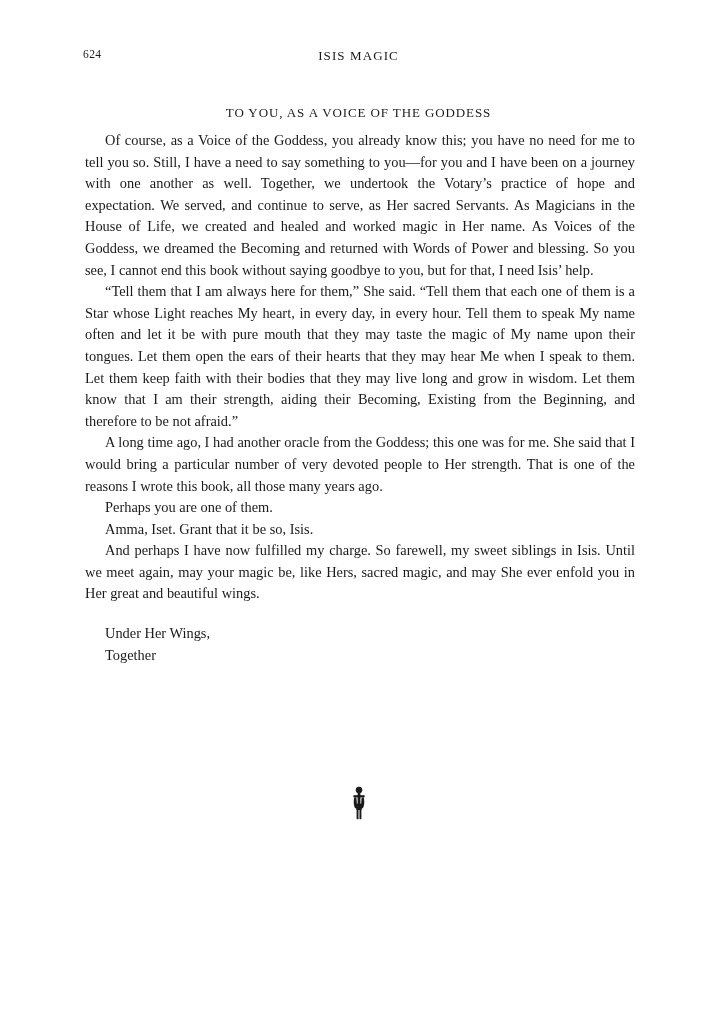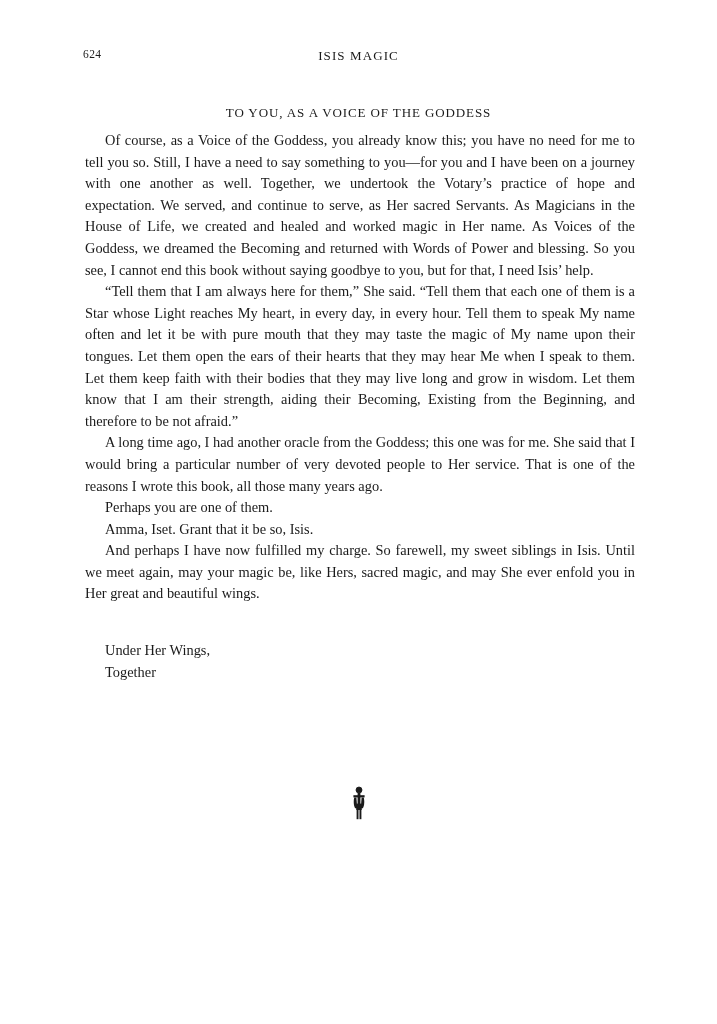--- a/index.html
+++ b/index.html
@@ -70,21 +70,21 @@
     margin: 0;
     text-indent: 0;
   }
   .body-text p.indent {
     text-indent: 20px;
   }
   .body-text p.last-line-left {
     text-align: left;
   }
   .sig-block {
-    margin-top: 35px;
+    margin-top: 18px;
   }
   .sig-block p {
     text-indent: 20px;
     text-align: left;
   }
   .ornament {
     position: absolute;
     top: 786px;
     left: 0;
     right: 0;
@@ -103,21 +103,21 @@
   <div class="running-head">
     <span class="folio">624</span>
     <span class="head-title">ISIS MAGIC</span>
   </div>
 
   <h1 class="section-title">TO YOU, AS A VOICE OF THE GODDESS</h1>
 
   <div class="body-text">
     <p class="indent">Of course, as a Voice of the Goddess, you already know this; you have no need for me to tell you so. Still, I have a need to say something to you—for you and I have been on a journey with one another as well. Together, we undertook the Votary’s practice of hope and expectation. We served, and continue to serve, as Her sacred Servants. As Magicians in the House of Life, we created and healed and worked magic in Her name. As Voices of the Goddess, we dreamed the Becoming and returned with Words of Power and blessing. So you see, I cannot end this book without saying goodbye to you, but for that, I need Isis’ help.</p>
     <p class="indent">“Tell them that I am always here for them,” She said. “Tell them that each one of them is a Star whose Light reaches My heart, in every day, in every hour. Tell them to speak My name often and let it be with pure mouth that they may taste the magic of My name upon their tongues. Let them open the ears of their hearts that they may hear Me when I speak to them. Let them keep faith with their bodies that they may live long and grow in wisdom. Let them know that I am their strength, aiding their Becoming, Existing from the Beginning, and therefore to be not afraid.”</p>
-    <p class="indent">A long time ago, I had another oracle from the Goddess; this one was for me. She said that I would bring a particular number of very devoted people to Her service. That is one of the reasons I wrote this book, all those many years ago.</p>
+    <p class="indent">A long time ago, I had another oracle from the Goddess; this one was for me. She said that I would bring a particular number of very devoted people to Her strength. That is one of the reasons I wrote this book, all those many years ago.</p>
     <p class="indent last-line-left">Perhaps you are one of them.</p>
     <p class="indent last-line-left">Amma, Iset. Grant that it be so, Isis.</p>
     <p class="indent">And perhaps I have now fulfilled my charge. So farewell, my sweet siblings in Isis. Until we meet again, may your magic be, like Hers, sacred magic, and may She ever enfold you in Her great and beautiful wings.</p>
 
     <div class="sig-block">
       <p>Under Her Wings,</p>
       <p>Together</p>
     </div>
   </div>
 

